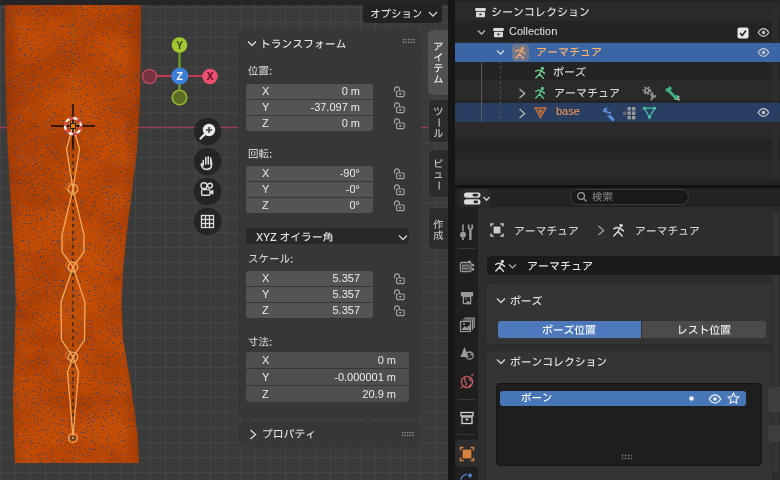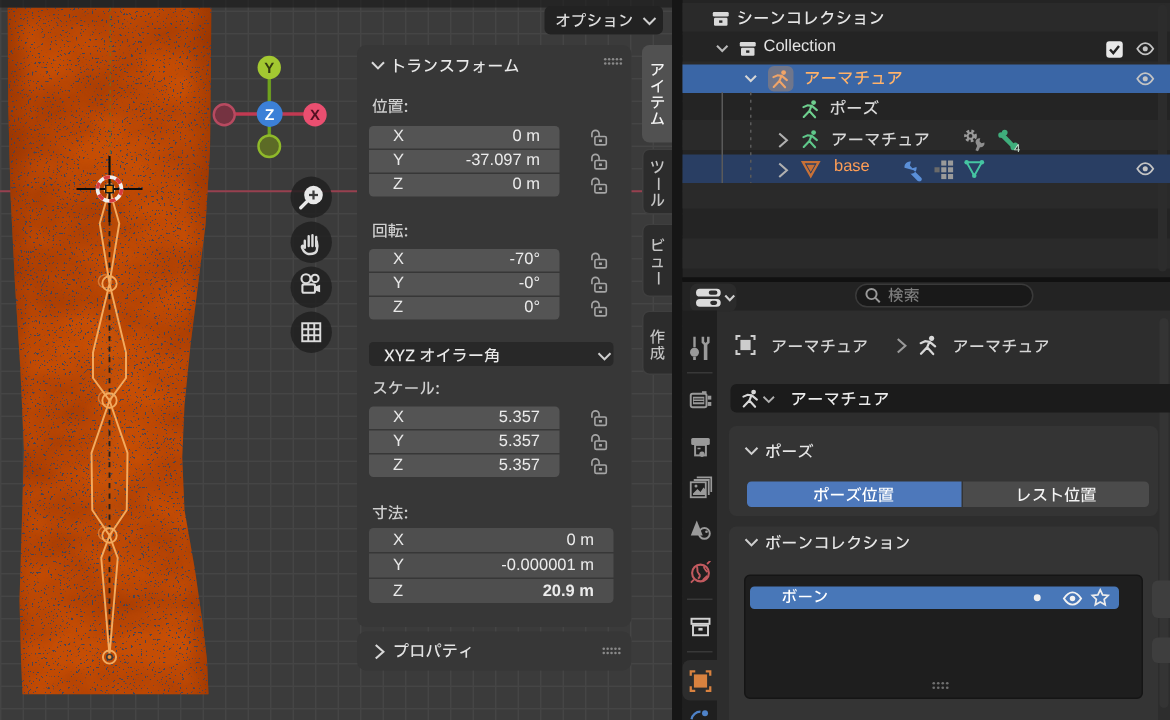--- a/index.html
+++ b/index.html
@@ -225,21 +225,21 @@
     <svg class="abs" style="left:392px;top:117px" width="15" height="13">
 <rect x="4.6" y="6" width="7.6" height="5.6" rx="1" fill="none" stroke="#a5a5a5" stroke-width="1.1"></rect>
 <path d="M2.6,6.5 L2.6,4.3 A2.4,2.4 0 0 1 7.4,4.3 L7.4,5.8" fill="none" stroke="#a5a5a5" stroke-width="1.1"></path>
 <rect x="7.3" y="8" width="2" height="1.7" fill="#a5a5a5"></rect>
     </svg>
     <svg style="position:absolute;left:248px;top:146.4px;overflow:visible" width="26" height="15">
       <path transform="translate(0,11.6)" d="M0.8 0.9V-8.5H9.7V0.9H8.7V0.3H1.8V0.9ZM1.8 -7.6V-0.6H8.7V-7.6ZM3.1 -2.0V-6.2H7.4V-2.0ZM4.0 -2.9H6.4V-5.3H4.0Z M13.7 -1.4H15.6V-0.6H13.7V0.8H12.8V-0.6H10.9V-1.4H12.8V-2.2H11.2V-6.3H12.8V-7.0H10.9V-7.8H12.8V-8.8H13.7V-7.8H15.5V-7.0H13.7V-6.3H15.3V-2.2H13.7ZM16.0 -8.3H20.1V-7.4H16.0ZM12.8 -5.6H12.0V-4.6H12.8ZM14.5 -4.6V-5.6H13.6V-4.6ZM19.8 0.8 19.6 -0.0Q17.8 0.4 15.4 0.6L15.3 -0.3L16.0 -0.4Q16.6 -2.5 17.0 -4.5H15.6V-5.4H20.5V-4.5H17.9Q17.5 -2.4 17.0 -0.5Q18.2 -0.6 19.3 -0.9Q18.9 -2.2 18.5 -3.1L19.3 -3.4Q20.0 -1.9 20.7 0.5ZM12.0 -3.9V-3.0H12.8V-3.9ZM13.6 -3.9V-3.0H14.5V-3.9Z M21.9 -5.0V-5.1Q21.9 -5.5 22.1 -5.7Q22.3 -5.9 22.7 -5.9Q23.1 -5.9 23.3 -5.7Q23.5 -5.5 23.5 -5.1V-5.0Q23.5 -4.7 23.3 -4.5Q23.1 -4.3 22.7 -4.3Q22.3 -4.3 22.1 -4.5Q21.9 -4.7 21.9 -5.0ZM21.9 -0.6V-0.8Q21.9 -1.1 22.1 -1.3Q22.3 -1.5 22.7 -1.5Q23.1 -1.5 23.3 -1.3Q23.5 -1.1 23.5 -0.8V-0.6Q23.5 -0.3 23.3 -0.1Q23.1 0.1 22.7 0.1Q22.3 0.1 22.1 -0.1Q21.9 -0.3 21.9 -0.6Z" fill="#cfcfcf"></path>
     </svg>
     <div class="abs" style="left:246px;top:166px;width:127px;height:14.5px;background:#545454;border-radius:3px 3px 0px 0px;"></div>
     <div class="lat" style="left:262px;top:166px;height:14.5px;line-height:14.5px;font-size:11px;color:#e9e9e9;">X</div>
-    <div class="lat" style="left:246px;top:166px;width:114px;height:14.5px;line-height:14.5px;font-size:11px;color:#ebebeb;text-align:right;">-70°</div>
+    <div class="lat" style="left:246px;top:166px;width:114px;height:14.5px;line-height:14.5px;font-size:11px;color:#ebebeb;text-align:right;">-90°</div>
     <div class="abs" style="left:246px;top:182px;width:127px;height:14.5px;background:#545454;border-radius:0px 0px 0px 0px;"></div>
     <div class="lat" style="left:262px;top:182px;height:14.5px;line-height:14.5px;font-size:11px;color:#e9e9e9;">Y</div>
     <div class="lat" style="left:246px;top:182px;width:114px;height:14.5px;line-height:14.5px;font-size:11px;color:#ebebeb;text-align:right;">-0°</div>
     <div class="abs" style="left:246px;top:198px;width:127px;height:14.5px;background:#545454;border-radius:0px 0px 3px 3px;"></div>
     <div class="lat" style="left:262px;top:198px;height:14.5px;line-height:14.5px;font-size:11px;color:#e9e9e9;">Z</div>
     <div class="lat" style="left:246px;top:198px;width:114px;height:14.5px;line-height:14.5px;font-size:11px;color:#ebebeb;text-align:right;">0°</div>
     <svg class="abs" style="left:392px;top:167px" width="15" height="13">
 <rect x="4.6" y="6" width="7.6" height="5.6" rx="1" fill="none" stroke="#a5a5a5" stroke-width="1.1"></rect>
 <path d="M2.6,6.5 L2.6,4.3 A2.4,2.4 0 0 1 7.4,4.3 L7.4,5.8" fill="none" stroke="#a5a5a5" stroke-width="1.1"></path>
 <rect x="7.3" y="8" width="2" height="1.7" fill="#a5a5a5"></rect>
@@ -292,21 +292,21 @@
       <path transform="translate(0,11.6)" d="M9.9 -6.9V-5.9H7.3V-0.6Q7.3 -0.0 7.0 0.2Q6.7 0.5 6.1 0.5H4.0L3.7 -0.5H6.2V-5.9H0.6V-6.9H6.2V-8.8H7.3V-6.9ZM4.3 -1.8Q3.4 -3.1 2.0 -4.4L2.8 -5.0Q3.5 -4.5 4.1 -3.8Q4.7 -3.1 5.1 -2.5Z M13.4 -6.9Q12.4 -7.5 11.4 -8.0L11.9 -8.8Q13.0 -8.3 13.9 -7.6ZM19.8 0.9Q19.6 0.7 19.3 0.1Q17.0 0.5 13.6 0.7L13.5 -0.2L13.8 -0.3Q14.4 -0.3 14.6 -0.3Q15.0 -1.0 15.3 -1.9Q15.7 -2.7 15.9 -3.5H13.6V-4.4H16.5V-6.2H13.9V-7.1H16.5V-8.8H17.4V-7.1H20.2V-6.2H17.4V-4.4H20.5V-3.5H16.9Q16.4 -1.8 15.7 -0.4Q17.2 -0.5 18.9 -0.7Q18.2 -1.7 17.7 -2.4L18.5 -2.9Q19.0 -2.2 19.6 -1.3Q20.1 -0.5 20.6 0.3ZM13.0 -4.2Q12.0 -4.9 10.9 -5.5L11.4 -6.3Q11.9 -6.0 12.5 -5.7Q13.0 -5.4 13.5 -5.0ZM13.6 -2.8Q13.3 -1.9 12.8 -0.9Q12.3 0.0 11.8 0.8L11.0 0.1Q12.0 -1.2 12.7 -3.2Z M21.9 -5.0V-5.1Q21.9 -5.5 22.1 -5.7Q22.3 -5.9 22.7 -5.9Q23.1 -5.9 23.3 -5.7Q23.5 -5.5 23.5 -5.1V-5.0Q23.5 -4.7 23.3 -4.5Q23.1 -4.3 22.7 -4.3Q22.3 -4.3 22.1 -4.5Q21.9 -4.7 21.9 -5.0ZM21.9 -0.6V-0.8Q21.9 -1.1 22.1 -1.3Q22.3 -1.5 22.7 -1.5Q23.1 -1.5 23.3 -1.3Q23.5 -1.1 23.5 -0.8V-0.6Q23.5 -0.3 23.3 -0.1Q23.1 0.1 22.7 0.1Q22.3 0.1 22.1 -0.1Q21.9 -0.3 21.9 -0.6Z" fill="#cfcfcf"></path>
     </svg>
     <div class="abs" style="left:246px;top:352px;width:163px;height:16px;background:#4e4e4e;border-radius:3px 3px 0px 0px;"></div>
     <div class="lat" style="left:262px;top:352px;height:16px;line-height:16px;font-size:11px;color:#e9e9e9;">X</div>
     <div class="lat" style="left:246px;top:352px;width:150px;height:16px;line-height:16px;font-size:11px;color:#ebebeb;text-align:right;">0 m</div>
     <div class="abs" style="left:246px;top:369px;width:163px;height:16px;background:#4e4e4e;border-radius:0px 0px 0px 0px;"></div>
     <div class="lat" style="left:262px;top:369px;height:16px;line-height:16px;font-size:11px;color:#e9e9e9;">Y</div>
     <div class="lat" style="left:246px;top:369px;width:150px;height:16px;line-height:16px;font-size:11px;color:#ebebeb;text-align:right;">-0.000001 m</div>
     <div class="abs" style="left:246px;top:386px;width:163px;height:16px;background:#4e4e4e;border-radius:0px 0px 3px 3px;"></div>
     <div class="lat" style="left:262px;top:386px;height:16px;line-height:16px;font-size:11px;color:#e9e9e9;">Z</div>
-    <div class="lat" style="left:246px;top:386px;width:150px;height:16px;line-height:16px;font-size:11px;color:#ebebeb;text-align:right;font-weight:bold;">20.9 m</div>
+    <div class="lat" style="left:246px;top:386px;width:150px;height:16px;line-height:16px;font-size:11px;color:#ebebeb;text-align:right;">20.9 m</div>
     <svg class="abs" style="left:249px;top:428.5px" width="8" height="11">
       <path d="M1.5,1 L6.6,5.5 L1.5,10" stroke="#d8d8d8" stroke-width="1.4" fill="none"></path>
     </svg>
     <svg style="position:absolute;left:262px;top:426.1px;overflow:visible" width="56" height="16">
       <path transform="translate(0,11.9)" d="M10.5 -7.9Q10.5 -7.3 10.2 -6.9Q9.8 -6.5 9.1 -6.5Q8.9 -6.5 8.8 -6.6Q8.5 -3.8 7.1 -2.1Q5.8 -0.4 3.1 0.4L2.6 -0.7Q4.3 -1.2 5.3 -2.0Q6.4 -2.8 6.9 -3.9Q7.5 -5.0 7.6 -6.6H1.1V-7.7H7.8Q7.8 -7.7 7.8 -7.9Q7.8 -8.5 8.1 -8.8Q8.5 -9.2 9.1 -9.2Q9.8 -9.2 10.2 -8.8Q10.5 -8.5 10.5 -7.9ZM9.9 -7.9Q9.9 -8.2 9.7 -8.4Q9.5 -8.6 9.1 -8.6Q8.8 -8.6 8.6 -8.4Q8.4 -8.2 8.4 -7.9V-7.8Q8.4 -7.5 8.6 -7.3Q8.8 -7.2 9.1 -7.2Q9.5 -7.2 9.7 -7.3Q9.9 -7.5 9.9 -7.8Z M13.4 0.1H12.3V-7.8H20.1V0.1H19.0V-0.8H13.4ZM13.4 -6.8V-1.8H19.0V-6.8Z M29.5 -7.6Q29.5 -8.2 29.9 -8.6Q30.2 -9.0 30.9 -9.0Q31.5 -9.0 31.9 -8.6Q32.2 -8.2 32.2 -7.6Q32.2 -7.0 31.9 -6.7Q31.5 -6.3 30.9 -6.3Q30.2 -6.3 29.9 -6.7Q29.5 -7.0 29.5 -7.6ZM31.6 -7.5V-7.7Q31.6 -8.0 31.4 -8.2Q31.2 -8.3 30.9 -8.3Q30.5 -8.3 30.3 -8.2Q30.2 -8.0 30.2 -7.7V-7.5Q30.2 -7.2 30.3 -7.1Q30.5 -6.9 30.9 -6.9Q31.2 -6.9 31.4 -7.1Q31.6 -7.2 31.6 -7.5ZM22.2 -0.5Q23.3 -2.0 23.9 -3.8Q24.4 -5.5 24.6 -7.9L25.7 -7.8Q25.5 -5.3 25.0 -3.4Q24.4 -1.5 23.2 0.2ZM29.0 -7.9Q29.1 -5.6 29.7 -3.8Q30.3 -2.1 31.4 -0.5L30.3 0.2Q29.2 -1.5 28.6 -3.4Q28.0 -5.3 27.9 -7.8Z M34.4 -8.2H41.4V-7.2H34.4ZM42.4 -5.5V-4.5H38.6V-3.9Q38.6 -2.4 37.8 -1.3Q37.1 -0.2 35.6 0.4L34.9 -0.6Q36.3 -1.1 36.9 -1.9Q37.5 -2.7 37.5 -3.9V-4.5H33.4V-5.5Z M51.9 -6.1Q50.8 -5.0 49.4 -4.0V0.6H48.3V-3.4Q46.9 -2.6 45.2 -2.0L44.7 -3.0Q46.5 -3.6 48.2 -4.6Q50.0 -5.6 51.2 -6.8Z" fill="#e2e2e2"></path>
     </svg>
     <svg class="abs" style="left:401px;top:431px" width="16" height="8">
       <circle cx="1.5" cy="1.5" r="0.85" fill="#8a8a8a"></circle>
       <circle cx="4.1" cy="1.5" r="0.85" fill="#8a8a8a"></circle>
       <circle cx="6.7" cy="1.5" r="0.85" fill="#8a8a8a"></circle>

